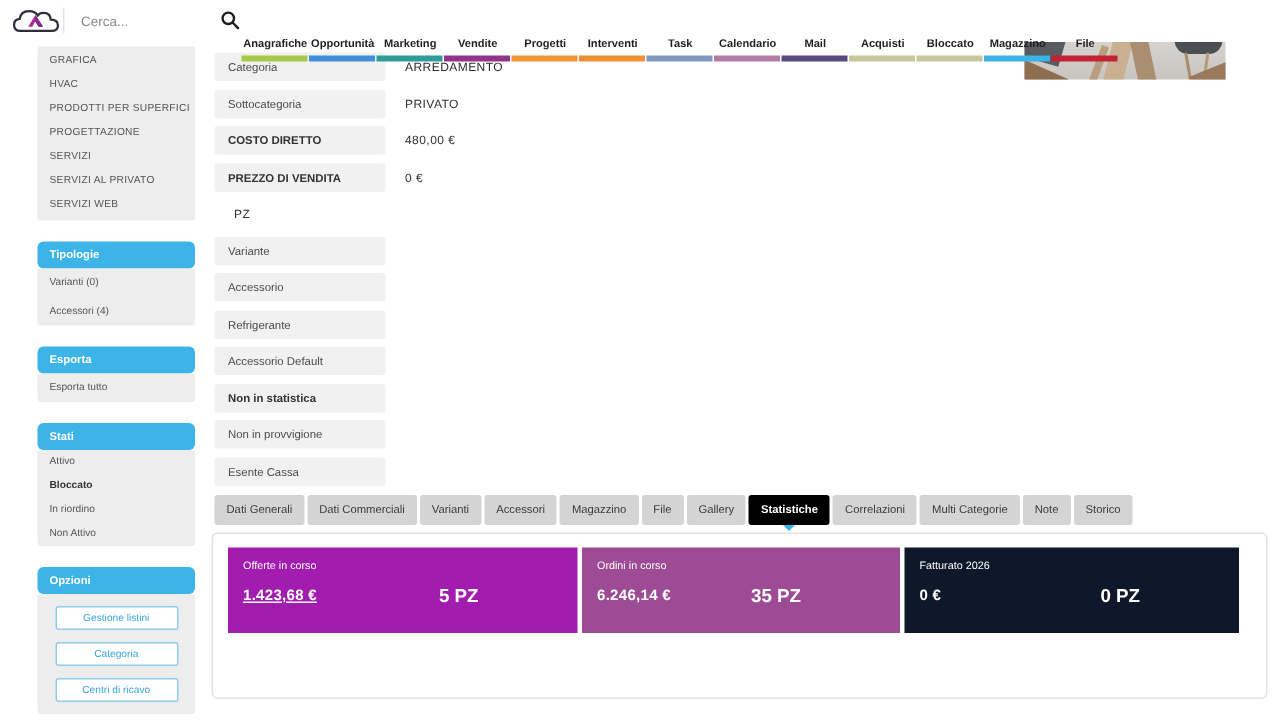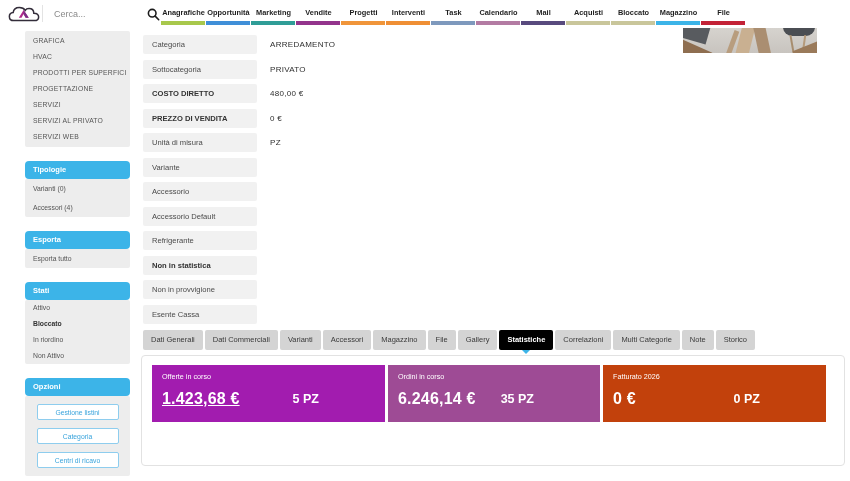--- a/index.html
+++ b/index.html
@@ -6,21 +6,21 @@
   html,body{width:850px;height:481px}
   body{font-family:"Liberation Sans",sans-serif;background:#fff;overflow:hidden;position:relative}
 
   
   .header{position:absolute;top:0;left:0;width:850px;height:28px;background:#fff;z-index:5}
   .logo{position:absolute;left:7px;top:3px;width:34px;height:22px;cursor:pointer}
   .hdr-divider{position:absolute;left:42px;top:5px;width:1px;height:17px;background:#e3e3e3}
   .search-input{position:absolute;left:54px;top:5px;width:84px;height:17px;border:none;outline:none;font-size:9px;color:#666;font-family:inherit;background:transparent}
   .search-input::placeholder{color:#8a8a8a}
   .search-icon{position:absolute;left:147px;top:7px;width:13px;height:13px;cursor:pointer}
-  .menu{position:absolute;left:161px;top:0;height:28px;display:flex}
+  .menu{position:absolute;left:161px;top:16px;height:28px;display:flex}
   .menu-item{width:45px;position:relative;cursor:pointer}
   .menu-label{display:block;text-align:center;font-size:7.4px;font-weight:700;color:#1f1f1f;margin-top:8px;white-space:nowrap}
   .menu-bar{position:absolute;top:21px;left:0;right:1px;height:4px}
 
   
   .photo{position:absolute;left:683px;top:28px;width:134px;height:25px;overflow:hidden;background:linear-gradient(180deg,#d6d3ce,#c8c4bf);cursor:pointer}
   .photo div{position:absolute}
   .ph-chair-l{left:-10px;top:-8px;width:36px;height:20px;background:#585b5f;transform:rotate(16deg)}
   .ph-floor-l{left:-12px;bottom:-15px;width:38px;height:24px;background:#8e6e50;transform:rotate(24deg)}
   .ph-leg1{left:56px;top:-5px;width:13px;height:34px;background:#c9b091;transform:rotate(14deg)}
@@ -55,21 +55,21 @@
   .tab{height:20px;line-height:20px;padding:0 8px;background:#d4d4d4;font-size:7.5px;color:#3a3a3a;border-radius:2px;position:relative;cursor:pointer;white-space:nowrap}
   .tab.active{background:#000000;color:#fff;font-weight:700}
   .tab.active::after{content:"";position:absolute;left:50%;top:20px;margin-left:-4px;border:4px solid transparent;border-top:4px solid #3cb4e8}
 
   
   .stats-panel{position:absolute;left:141px;top:355px;width:704px;height:111px;border:1px solid #e2e2e2;border-radius:4px;background:#fff}
   .cards{position:absolute;left:10px;top:9px;display:flex;gap:3px}
   .card{height:57px;color:#fff;position:relative}
   .card-title{font-size:7.2px;padding:7px 0 0 10px;white-space:nowrap}
   .card-row{display:flex;align-items:center;justify-content:space-between;padding:9px 10px 0 10px}
-  .card-amount{font-size:16px;font-weight:700;letter-spacing:.2px;white-space:nowrap}
+  .card-amount{font-size:10px;font-weight:700;letter-spacing:.2px;white-space:nowrap}
   .card-amount.link{text-decoration:underline;cursor:pointer}
   .card-qty{font-size:12.5px;font-weight:700;margin-right:56px;white-space:nowrap}
 </style>
 </head>
 <body>
 
 <header class="header">
   <div class="logo">
     <svg viewBox="0 0 36 23" width="34" height="22">
       <path d="M7 18.5 Q2.5 18.5 2.5 14.2 Q2.5 10.4 6.5 10 Q7.2 4.5 13 4.5 Q17.5 4.5 19.3 7.6 Q20.5 5.8 23.3 5.8 Q28.2 5.8 28.4 10.6 Q33.5 10.8 33.5 14.6 Q33.5 18.5 29 18.5 Z" fill="#fff" stroke="#332d3a" stroke-width="1.6"></path>
@@ -201,34 +201,33 @@
       </div>
       <div class="form-row">
         <div class="form-label bold">COSTO DIRETTO</div>
         <div class="form-value">480,00 €</div>
       </div>
       <div class="form-row">
         <div class="form-label bold">PREZZO DI VENDITA</div>
         <div class="form-value">0 €</div>
       </div>
       <div class="form-row">
-        <div class="form-label">Unità di misura</div>
         <div class="form-value">PZ</div>
       </div>
       <div class="form-row">
         <div class="form-label">Variante</div>
       </div>
       <div class="form-row">
         <div class="form-label">Accessorio</div>
       </div>
       <div class="form-row">
+        <div class="form-label">Refrigerante</div>
+      </div>
+      <div class="form-row">
         <div class="form-label">Accessorio Default</div>
-      </div>
-      <div class="form-row">
-        <div class="form-label">Refrigerante</div>
       </div>
       <div class="form-row">
         <div class="form-label bold">Non in statistica</div>
       </div>
       <div class="form-row">
         <div class="form-label">Non in provvigione</div>
       </div>
       <div class="form-row">
         <div class="form-label">Esente Cassa</div>
       </div>
@@ -256,21 +255,21 @@
             <span class="card-qty">5 PZ</span>
           </div>
         </div>
         <div class="card" style="background: rgb(158, 75, 149); width: 212px;">
           <div class="card-title">Ordini in corso</div>
           <div class="card-row">
             <span class="card-amount">6.246,14 €</span>
             <span class="card-qty">35 PZ</span>
           </div>
         </div>
-        <div class="card" style="background: #c2410c; width: 223px;">
+        <div class="card" style="background: #0f172a; width: 223px;">
           <div class="card-title">Fatturato 2026</div>
           <div class="card-row">
             <span class="card-amount">0 €</span>
             <span class="card-qty">0 PZ</span>
           </div>
         </div>
       </div>
   </div>
 </main>
 

